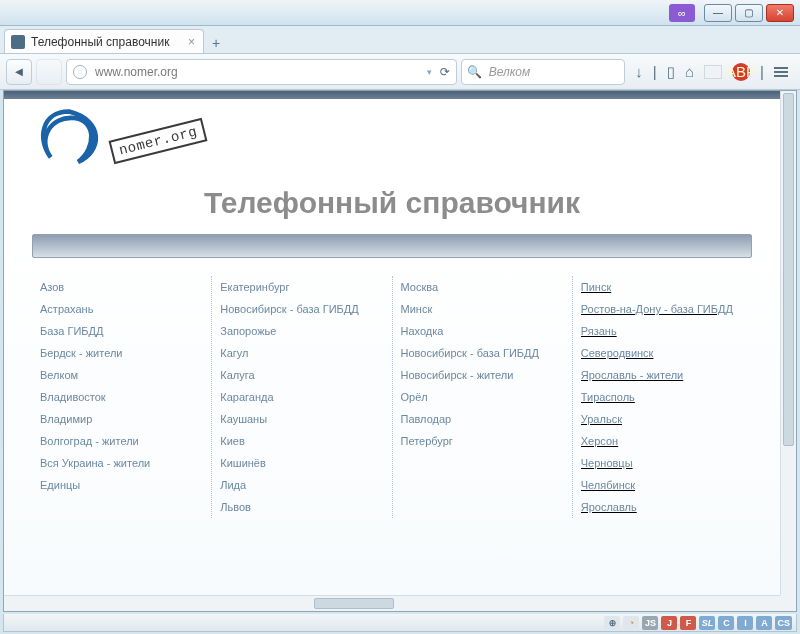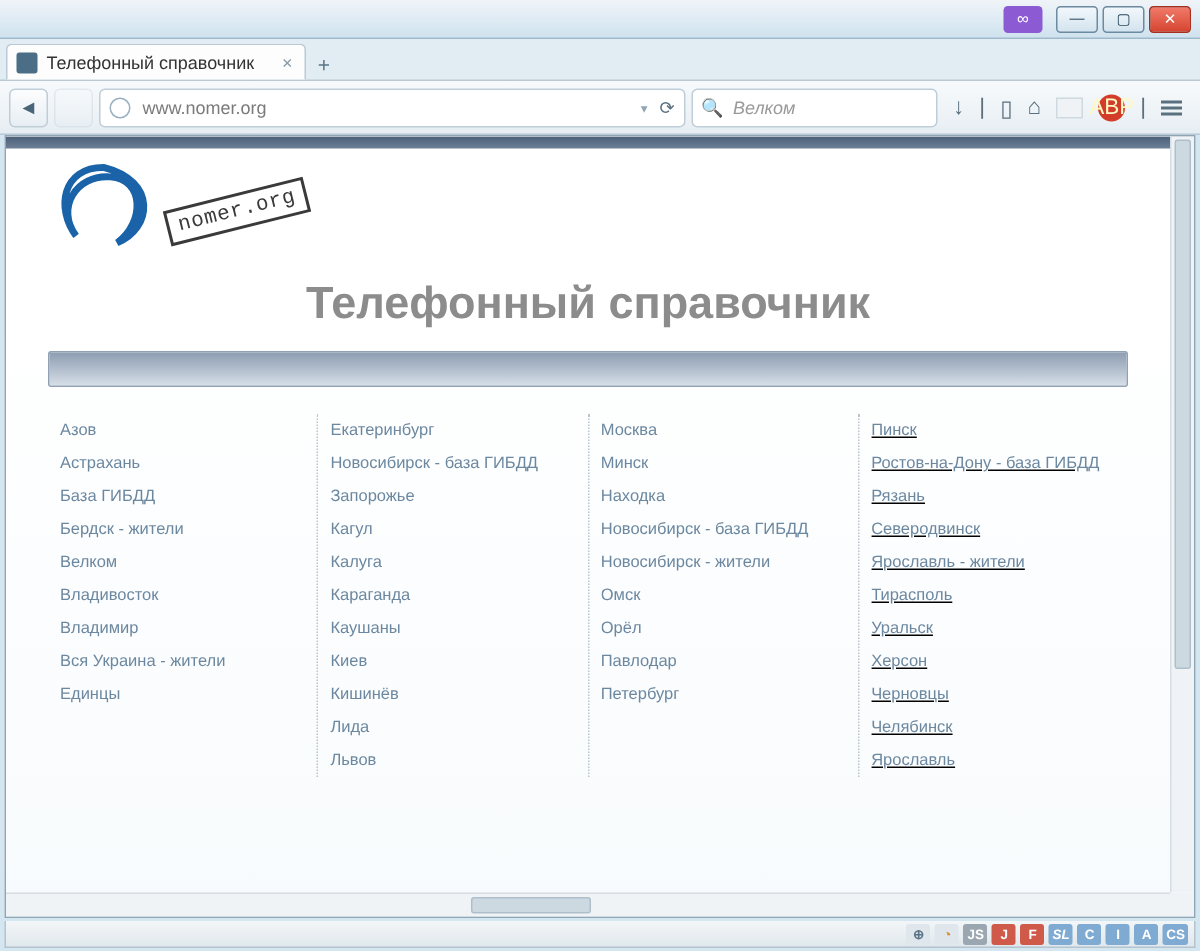--- a/index.html
+++ b/index.html
@@ -235,20 +235,21 @@
     <div class="separator-bar"></div>
     <div class="columns" id="columns">
         <div class="col">
           <a href="#">Азов</a>
           <a href="#">Астрахань</a>
           <a href="#">База ГИБДД</a>
           <a href="#">Бердск - жители</a>
           <a href="#">Велком</a>
           <a href="#">Владивосток</a>
           <a href="#">Владимир</a>
+          <a href="#">Волгоград - жители</a>
           <a href="#">Вся Украина - жители</a>
           <a href="#">Единцы</a>
         </div>
         <div class="col">
           <a href="#">Екатеринбург</a>
           <a href="#">Новосибирск - база ГИБДД</a>
           <a href="#">Запорожье</a>
           <a href="#">Кагул</a>
           <a href="#">Калуга</a>
           <a href="#">Караганда</a>
@@ -257,21 +258,20 @@
           <a href="#">Кишинёв</a>
           <a href="#">Лида</a>
           <a href="#">Львов</a>
         </div>
         <div class="col">
           <a href="#">Москва</a>
           <a href="#">Минск</a>
           <a href="#">Находка</a>
           <a href="#">Новосибирск - база ГИБДД</a>
           <a href="#">Новосибирск - жители</a>
-          <a href="#">Омск</a>
           <a href="#">Орёл</a>
           <a href="#">Павлодар</a>
           <a href="#">Петербург</a>
         </div>
         <div class="col">
           <a href="#">Пинск</a>
           <a href="#">Ростов-на-Дону - база ГИБДД</a>
           <a href="#">Рязань</a>
           <a href="#">Северодвинск</a>
           <a href="#">Ярославль - жители</a>

